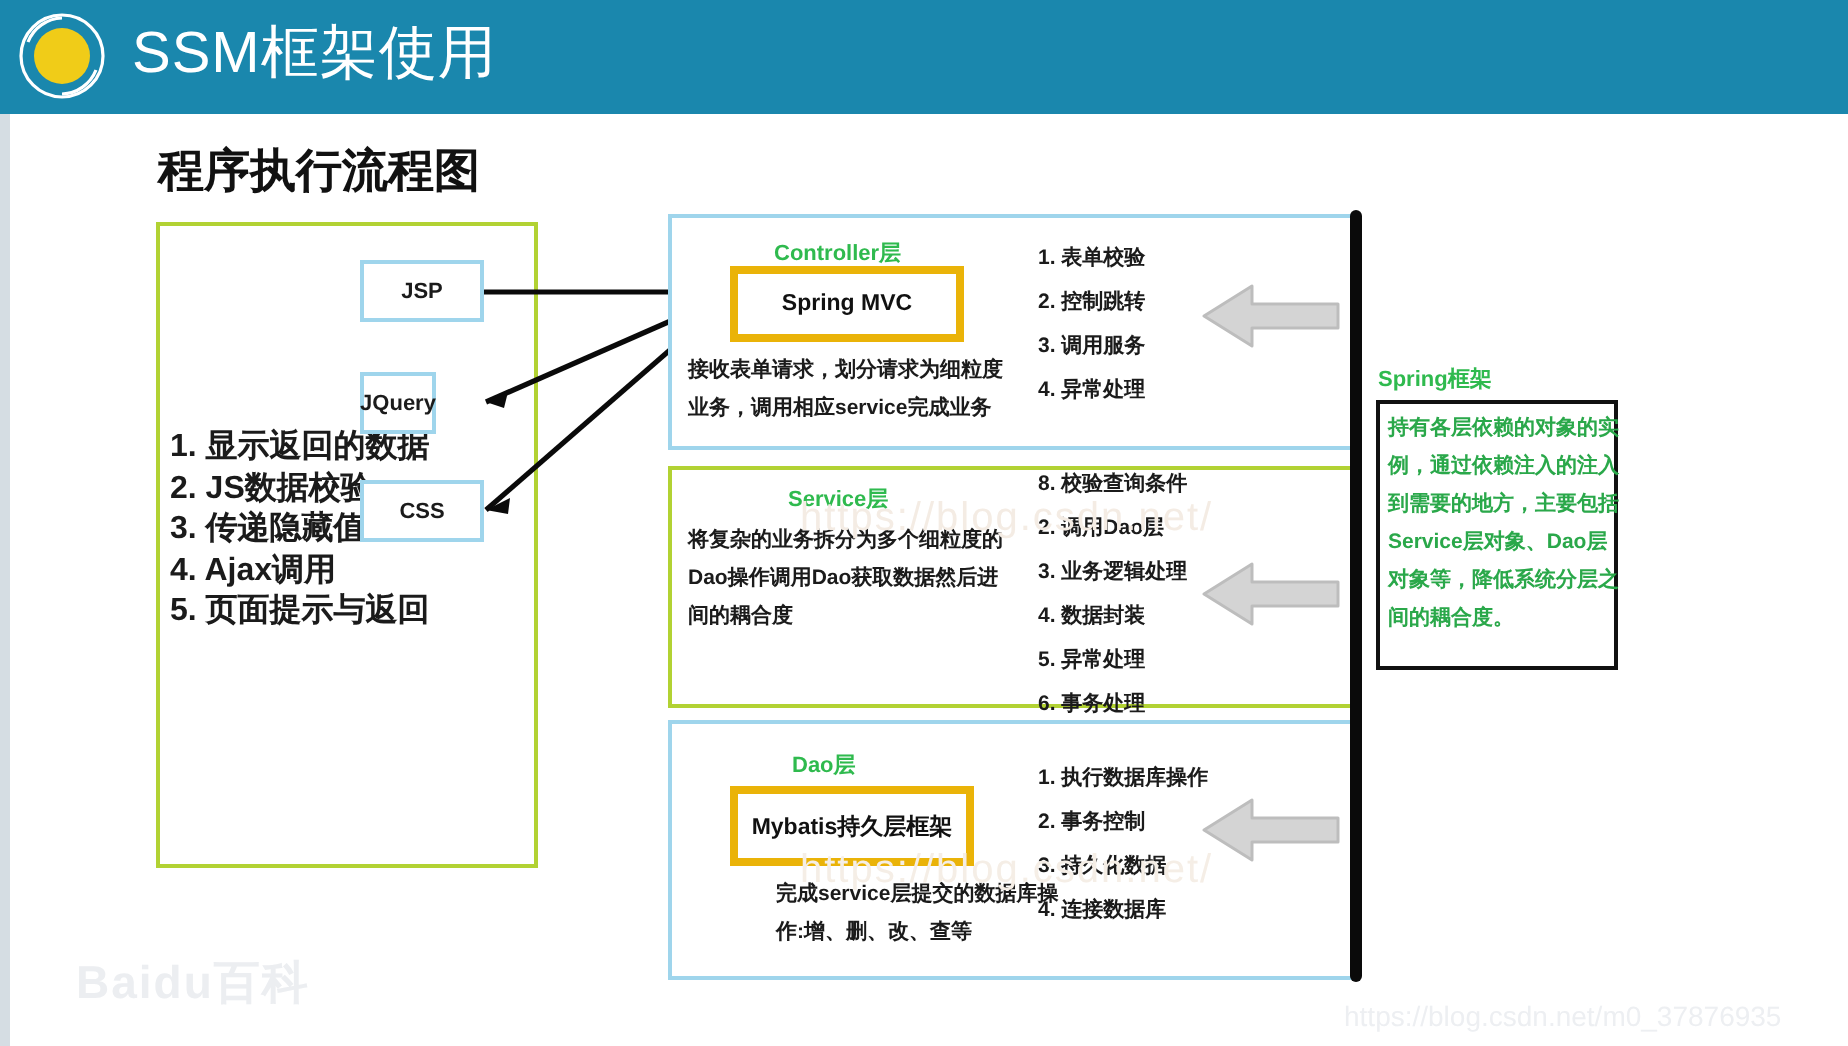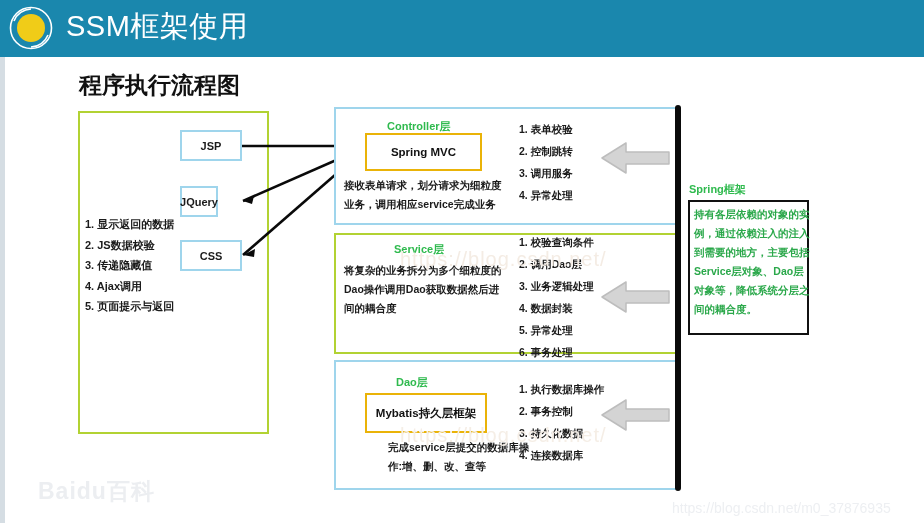--- a/index.html
+++ b/index.html
@@ -59,21 +59,21 @@
     left: 78px; top: 111px;
     width: 191px; height: 323px;
     border: 2px solid #b2d233;
     background: #ffffff;
     box-sizing: border-box;
   }
   #client-list {
     position: absolute;
     left: 85px; top: 214px;
     width: 180px;
-    font-size: 11px;
+    font-size: 16px;
     font-weight: bold;
     color: #1b1b1b;
     line-height: 20.5px;
   }
   #client-list div { white-space: nowrap; }
 
   
   .tech-box {
     position: absolute;
     border: 2px solid #9fd5ec;
@@ -109,21 +109,21 @@
 
   .layer-heading {
     position: absolute;
     font-size: 11px;
     font-weight: bold;
     color: #2fba4e;
     white-space: nowrap;
   }
   .framework-box {
     position: absolute;
-    border: 2px solid #eab308;
+    border: 4px solid #eab308;
     background: #ffffff;
     box-sizing: border-box;
     font-size: 11.5px;
     font-weight: bold;
     color: #111111;
     display: flex;
     align-items: center;
     justify-content: center;
   }
   .layer-desc {
@@ -272,21 +272,21 @@
   </svg>
 
   <div class="layer-panel" id="service-panel"></div>
   <div class="layer-heading" style="left:394px; top:242px;">Service层</div>
   <div class="layer-desc" style="left:344px; top:261px;">
     <div>将复杂的业务拆分为多个细粒度的</div>
     <div>Dao操作调用Dao获取数据然后进</div>
     <div>间的耦合度</div>
   </div>
   <div class="layer-steps" style="left:519px; top:231px;">
-    <div>1. 校验查询条件</div>
+    <div>8. 校验查询条件</div>
     <div>2. 调用Dao层</div>
     <div>3. 业务逻辑处理</div>
     <div>4. 数据封装</div>
     <div>5. 异常处理</div>
     <div>6. 事务处理</div>
   </div>
   <svg class="arrow-left" style="left:600px; top:278px;" width="72" height="38" viewBox="0 0 72 38">
     <polygon points="2,19 26,4 26,13 69,13 69,25 26,25 26,34" fill="#d4d4d4" stroke="#bdbdbd" stroke-width="1.5" stroke-linejoin="round"></polygon>
   </svg>
 

